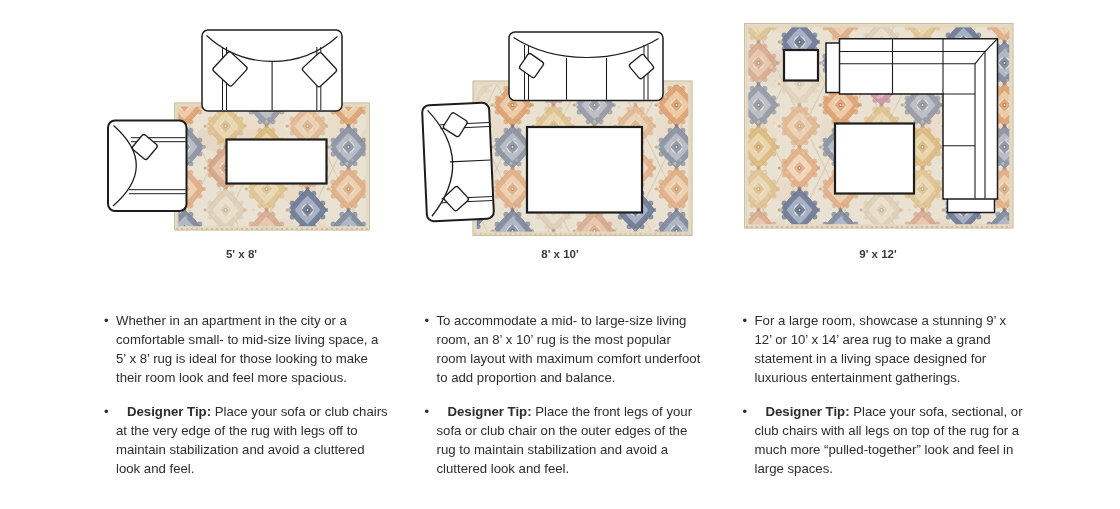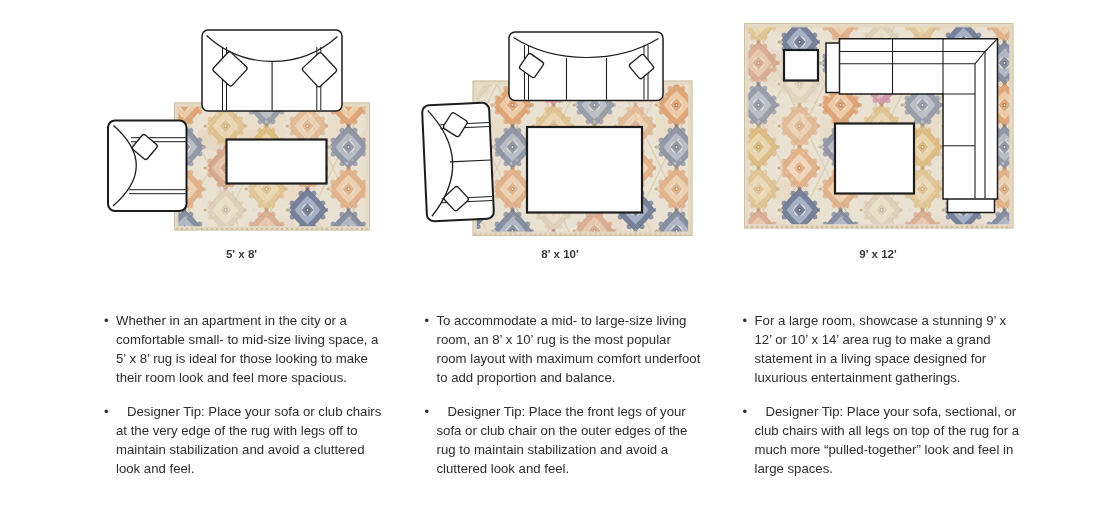--- a/index.html
+++ b/index.html
@@ -2,21 +2,21 @@
 <html><head>
 <meta charset="utf-8">
 <style>
 html,body { margin:0; padding:0; background:#ffffff; }
 body { width:1120px; height:509px; position:relative; overflow:hidden;
        font-family:"Liberation Sans", sans-serif; }
 .tips { position:absolute; top:311px; width:340px; color:#2d2d2d;
          font-size:13.2px; line-height:19px; }
 .li { position:relative; padding-left:12px; margin-bottom:15px; }
 .dot { position:absolute; left:0; top:0; font-size:13px; }
-b { font-weight:normal;padding-left:11px; }
+b { font-weight:bold;padding-left:11px; }
 </style>
 </head>
 <body>
 
 <svg width="1120" height="272" viewBox="0 0 1120 272" style="position:absolute;left:0;top:0">
 <defs>
       <pattern id="rugpat" patternUnits="userSpaceOnUse" width="164" height="168">
         <rect width="164" height="168" fill="#e8e1d1"></rect>
         <path d="M-123,-10 L-36,168" stroke="#d3c2a4" stroke-width="1.2" fill="none" opacity="0.8"></path>
         <path d="M-123,178 L-36,0" stroke="#d3c2a4" stroke-width="1.2" fill="none" opacity="0.8"></path>

